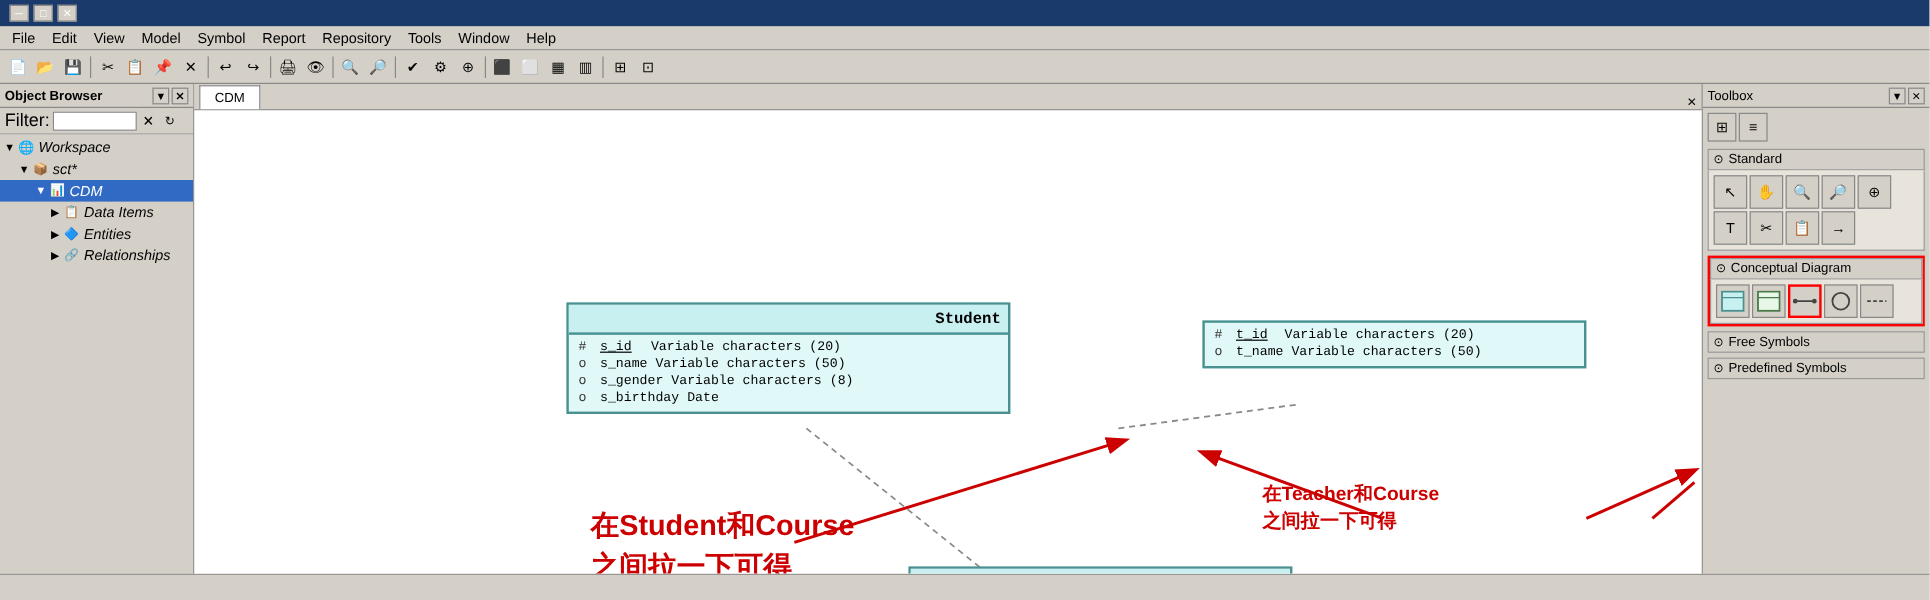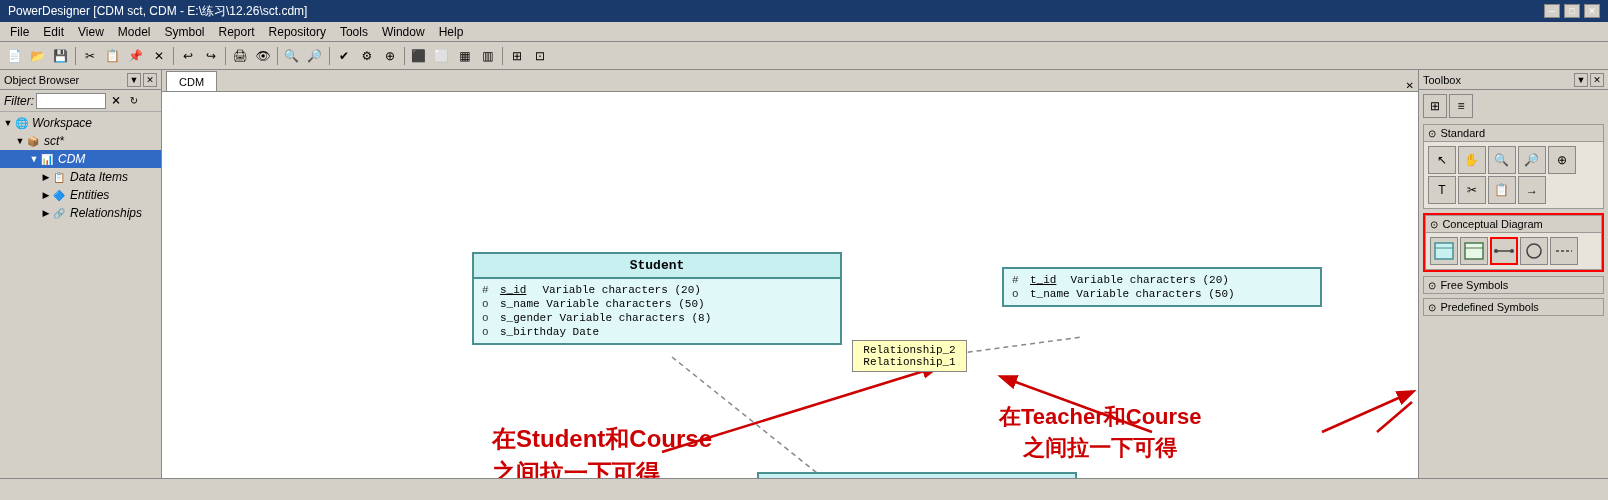--- a/index.html
+++ b/index.html
@@ -68,35 +68,35 @@
       flex-shrink: 0;
     }
     .panel-title-bar {
       background: #d4d0c8;
       border-bottom: 1px solid #888;
       padding: 2px 4px;
       display: flex;
       align-items: center;
       justify-content: space-between;
       font-size: 11px;
-      font-weight: normal;
+      font-weight: bold;
       height: 20px;
     }
     .panel-title-controls { display: flex; gap: 2px; }
     .panel-ctrl-btn { width: 14px; height: 14px; font-size: 9px; cursor: pointer; display: flex; align-items: center; justify-content: center; background: #d4d0c8; border: 1px solid #888; }
 
     .filter-bar {
       display: flex;
       align-items: center;
       padding: 2px 4px;
       gap: 2px;
       border-bottom: 1px solid #aaa;
       height: 22px;
     }
-    .filter-label { font-size: 12px; font-style: italic; }
+    .filter-label { font-size: 15px; }
     .filter-input { width: 70px; height: 16px; border: 1px solid #888; background: white; font-size: 11px; }
     .filter-icon-btn { width: 16px; height: 16px; cursor: pointer; font-size: 10px; display: flex; align-items: center; justify-content: center; }
 
     .tree-container { padding: 2px 0; overflow-y: auto; flex: 1; }
     .tree-item { display: flex; align-items: center; padding: 1px 0; cursor: pointer; white-space: nowrap; font-size: 11px; }
     .tree-item.selected { background: #316ac5; color: white; }
     .tree-indent { display: inline-block; }
     .tree-expand { width: 12px; height: 12px; display: inline-flex; align-items: center; justify-content: center; font-size: 9px; cursor: pointer; }
     .tree-icon { width: 16px; height: 16px; display: inline-flex; align-items: center; justify-content: center; margin-right: 2px; }
     .tree-text { font-size: 12px; font-style: italic; }
@@ -211,21 +211,21 @@
 
     
     .entity {
       position: absolute;
       background: #e0f8f8;
       border: 2px solid #4a9090;
       font-family: 'Courier New', monospace;
       font-size: 11px;
     }
     .entity-title {
-      text-align: center;
+      text-align: right;
       font-weight: bold;
       font-size: 13px;
       padding: 4px 6px;
       border-bottom: 2px solid #4a9090;
       background: #c8f0f0;
     }
     .entity-body { padding: 4px 8px; }
     .entity-field { white-space: nowrap; padding: 1px 0; display: flex; gap: 6px; }
     .field-marker { font-size: 11px; color: #333; min-width: 12px; }
 
@@ -270,21 +270,20 @@
 
     
     .canvas-content::-webkit-scrollbar { width: 16px; }
     .canvas-content::-webkit-scrollbar-track { background: #d4d0c8; }
     .canvas-content::-webkit-scrollbar-thumb { background: #888; border: 2px solid #d4d0c8; }
   </style>
 </head>
 <body>
 
 <div class="title-bar">
-  <span>PowerDesigner [CDM sct, CDM - E:\练习\12.26\sct.cdm]</span>
   <div class="title-bar-controls">
     <div class="title-btn">─</div>
     <div class="title-btn">□</div>
     <div class="title-btn">✕</div>
   </div>
 </div>
 
 <div class="menu-bar">
   <span class="menu-item">File</span>
   <span class="menu-item">Edit</span>
@@ -456,30 +455,26 @@
             <span>t_name Variable characters (50)</span>
           </div>
         </div>
       </div>
 
       <div class="entity" style="left:595px; top:380px; width:320px;">
         <div class="entity-title">Course</div>
 
       </div>
 
-      <div class="relationship-box" style="left:690px; top:248px; width:115px;">
-        <div>Relationship_2</div>
-        <div>Relationship_1</div>
-      </div>
 
       <div class="annotation" style="left:330px; top:330px; font-size:24px; line-height:1.4;">
         在Student和Course<br>之间拉一下可得
       </div>
 
-      <div class="annotation" style="left:837px; top:310px; font-size:22px; line-height:1.4;text-align:center;">
+      <div class="annotation" style="left:890px; top:310px; font-size:16px; line-height:1.4;">
         在Teacher和Course<br>之间拉一下可得
       </div>
 
 
       <svg style="position:absolute; top:280px; left:1150px; width:120px; height:80px; pointer-events:none">
         <defs>
           <marker id="arrowRed2" markerWidth="8" markerHeight="8" refX="6" refY="3" orient="auto">
             <path d="M0,0 L0,6 L8,3 z" fill="#cc0000"></path>
           </marker>
         </defs>

